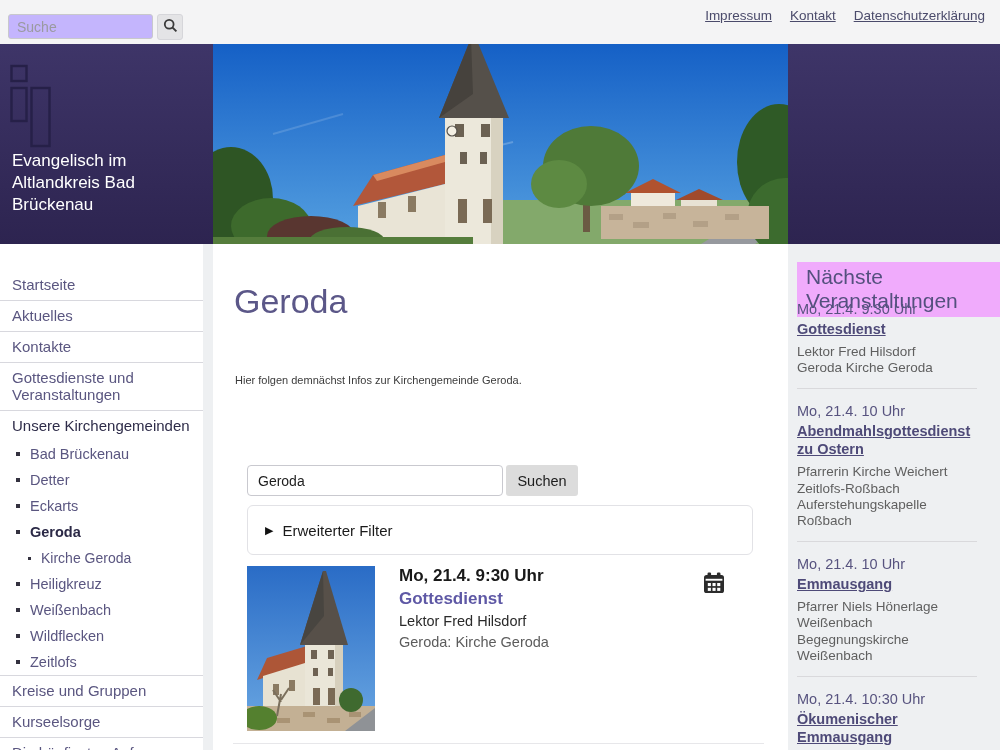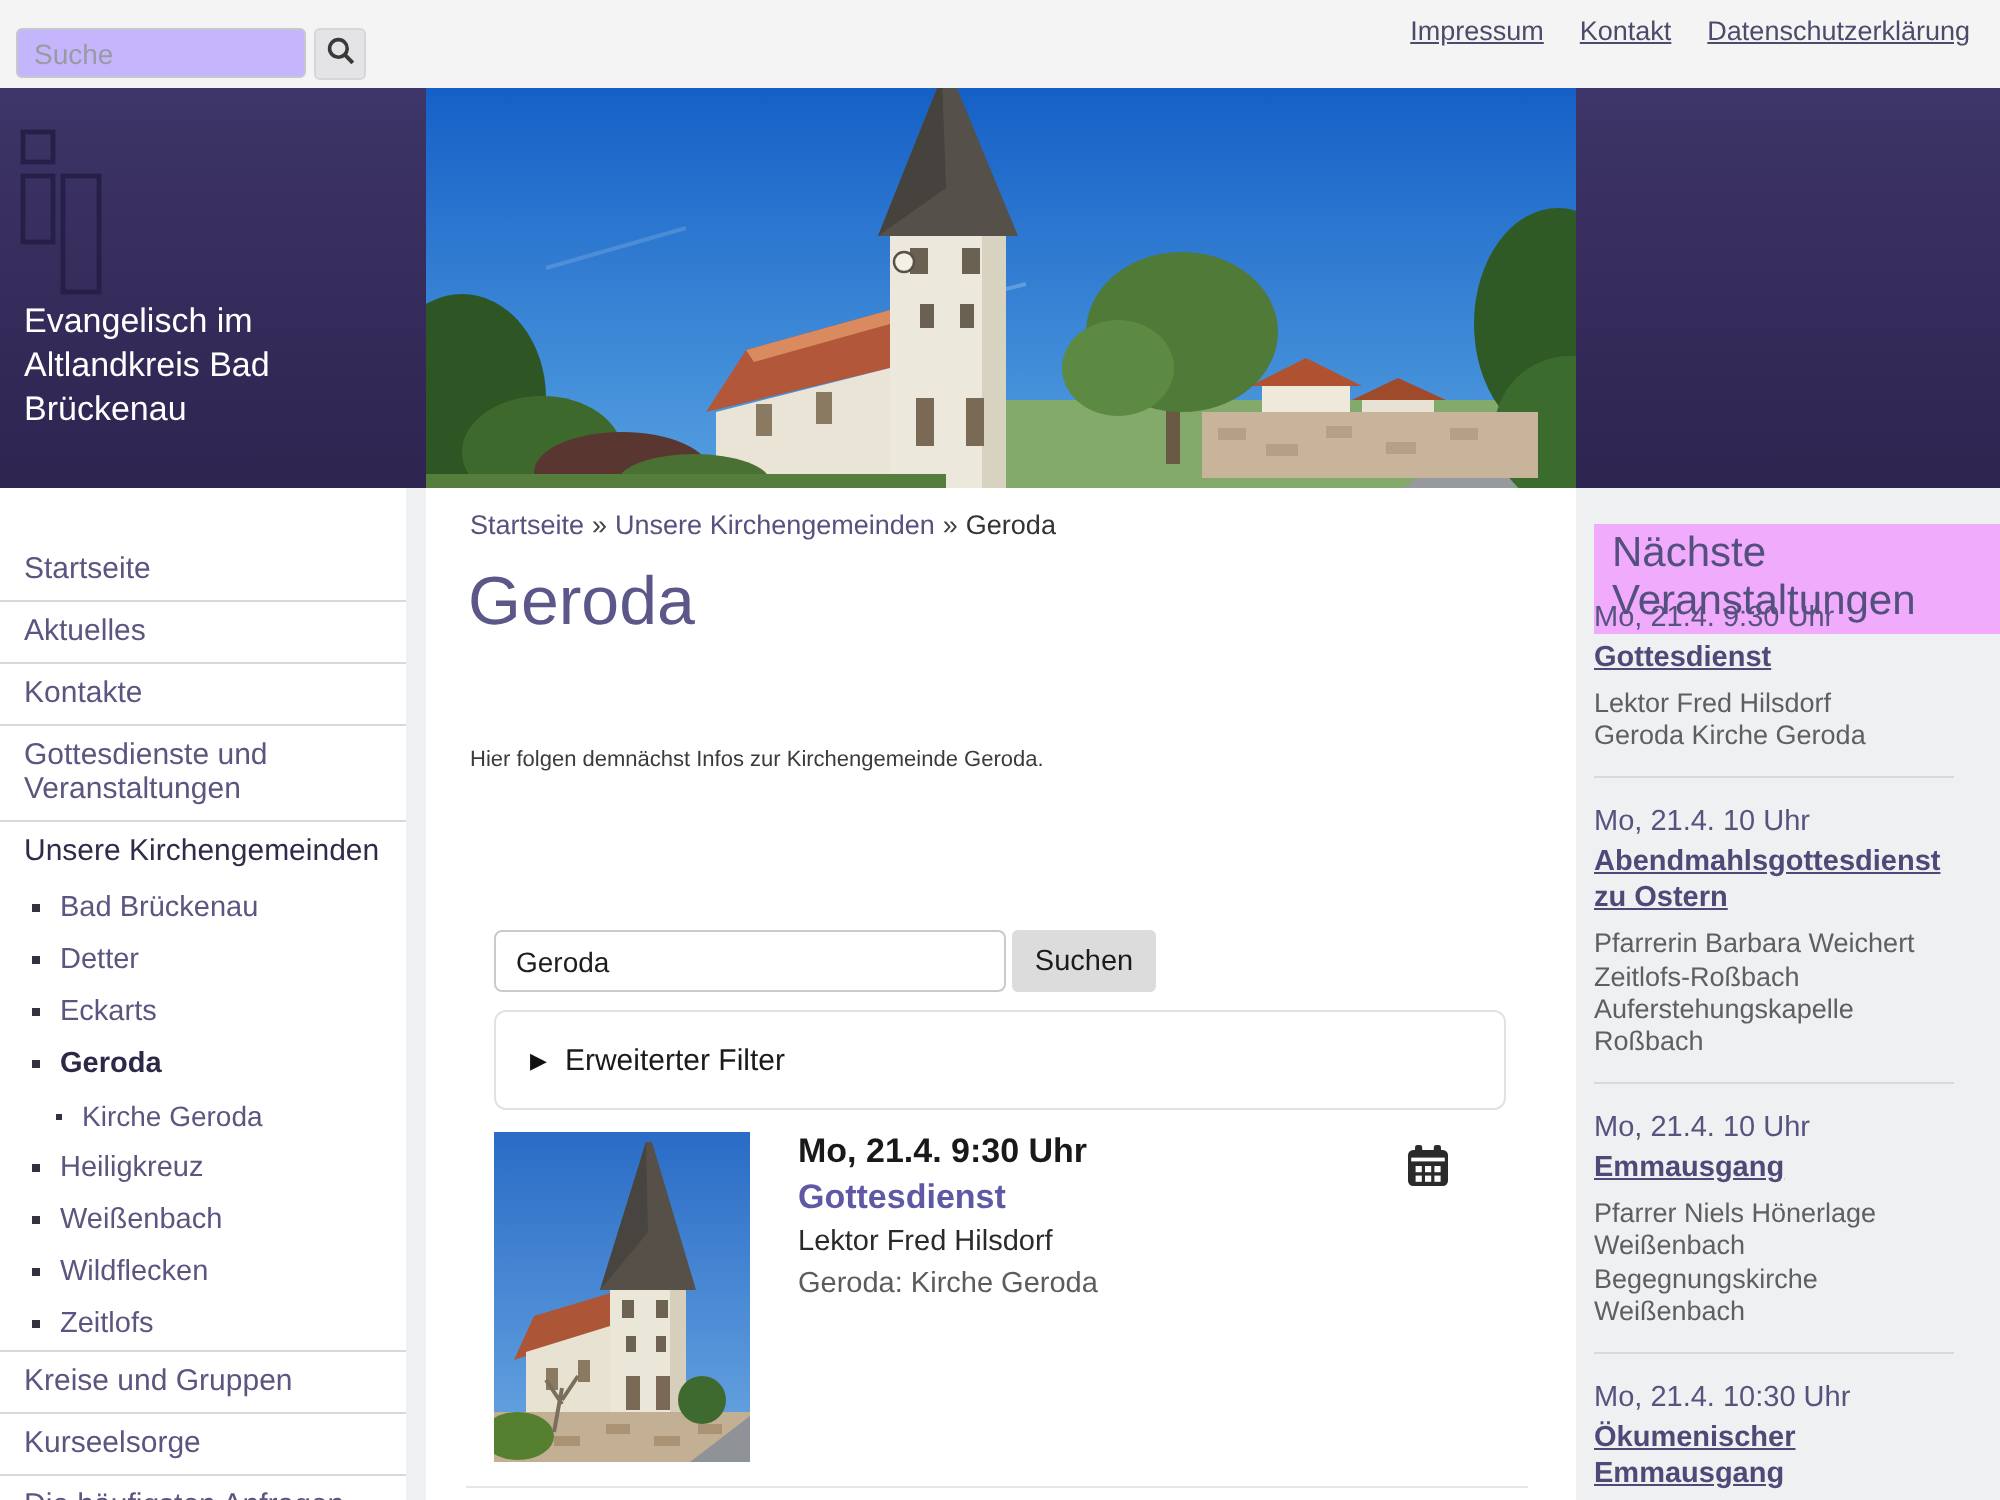--- a/index.html
+++ b/index.html
@@ -222,23 +222,20 @@
         <span class="bullet"></span>
         <span>Zeitlofs</span>
       </a>
     <a class="nav-top rule-top">Kreise und Gruppen</a>
     <a class="nav-top">Kurseelsorge</a>
     <a class="nav-top">Die häufigsten Anfragen</a>
   </nav>
 </div>
 
 <div id="content-panel">
-  <div id="breadcrumb">
-    <a>Startseite</a><span class="sep">»</span><a>Unsere Kirchengemeinden</a><span class="sep">»</span><span>Geroda</span>
-  </div>
 
   <h1 id="page-title">Geroda</h1>
   <p id="intro">Hier folgen demnächst Infos zur Kirchengemeinde Geroda.</p>
 
   <input id="filter-search-input" type="text" value="Geroda" style="">
   <button id="filter-search-btn">Suchen</button>
 
   <div id="expander">
     <span class="tri">▶</span>
     <span class="lbl">Erweiterter Filter</span>
@@ -311,21 +308,21 @@
       <div class="dt">Mo, 21.4. 9:30 Uhr</div>
       <a class="ti">Gottesdienst</a>
       <div class="pe">Lektor Fred Hilsdorf</div>
       <div class="lo">Geroda Kirche Geroda</div>
     </div>
     <hr class="sb-sep">
 
     <div class="sb-event">
       <div class="dt">Mo, 21.4. 10 Uhr</div>
       <a class="ti">Abendmahlsgottesdienst zu Ostern</a>
-      <div class="pe">Pfarrerin Barbara Weichert</div>
+      <div class="pe">Pfarrerin Kirche Weichert</div>
       <div class="lo">Zeitlofs-Roßbach Auferstehungskapelle Roßbach</div>
     </div>
     <hr class="sb-sep">
 
     <div class="sb-event">
       <div class="dt">Mo, 21.4. 10 Uhr</div>
       <a class="ti">Emmausgang</a>
       <div class="pe">Pfarrer Niels Hönerlage</div>
       <div class="lo">Weißenbach Begegnungskirche Weißenbach</div>
     </div>

